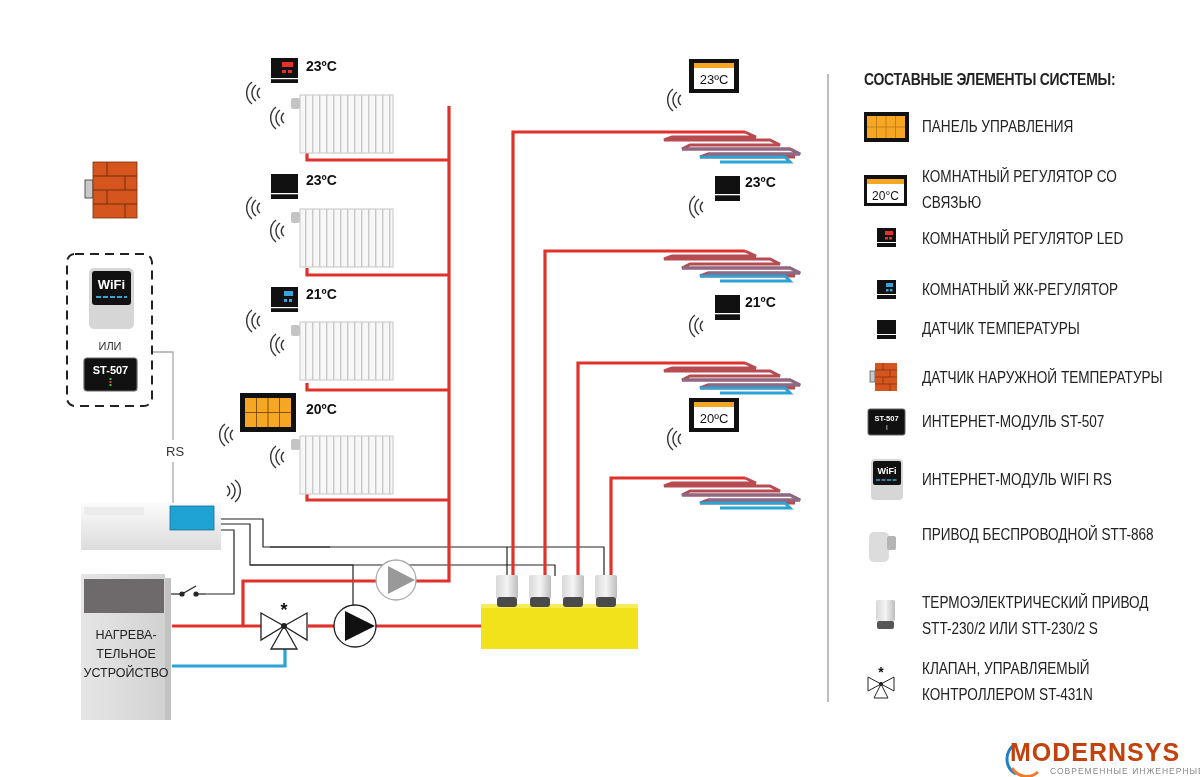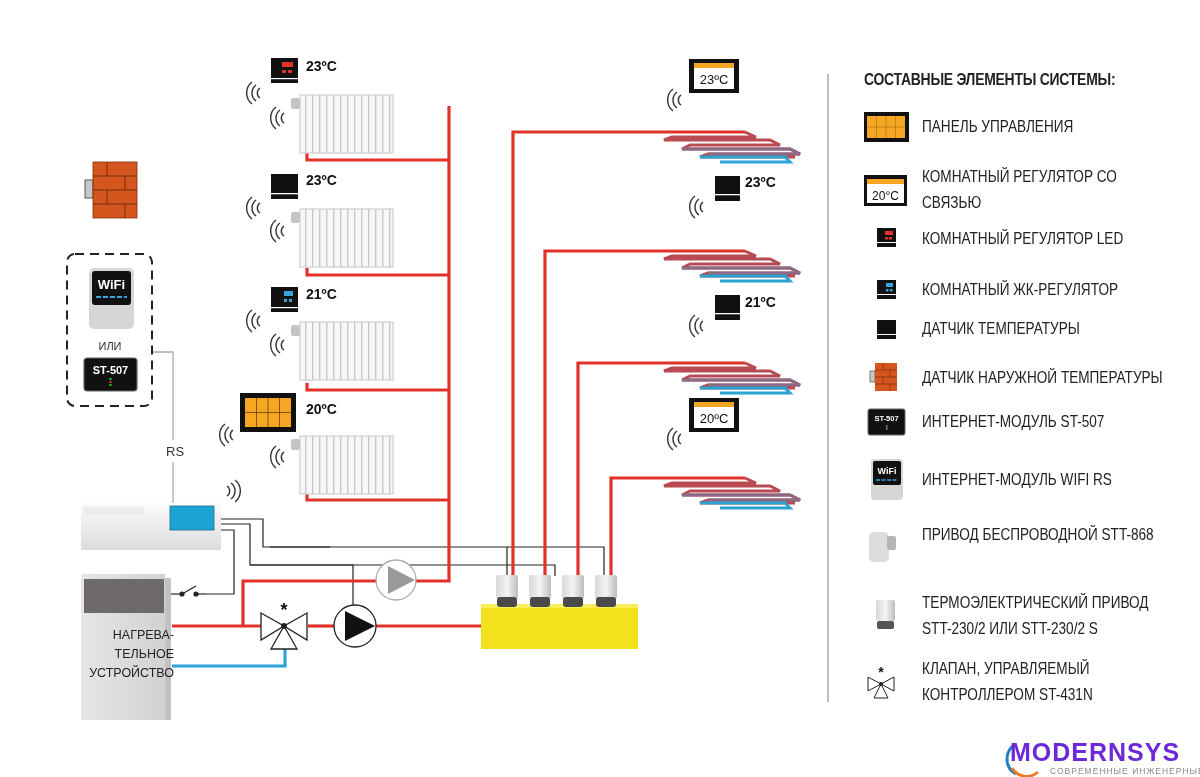--- a/index.html
+++ b/index.html
@@ -2,23 +2,23 @@
 <html><head>
 <meta charset="utf-8">
 <style>
   html,body{margin:0;padding:0;background:#ffffff;}
   body{width:1200px;height:777px;position:relative;overflow:hidden;font-family:"Liberation Sans","DejaVu Sans",sans-serif;}
   #diagram{position:absolute;left:0;top:0;width:1200px;height:777px;}
   .legend-title{position:absolute;left:864px;top:70px;font-family:"Liberation Sans",sans-serif;font-weight:bold;font-size:17px;letter-spacing:-0.3px;color:#222;transform:scaleX(0.82);transform-origin:left top;white-space:nowrap;}
   .legend-label{position:absolute;left:922px;font-family:"Liberation Sans",sans-serif;font-size:17px;color:#222;transform:scaleX(0.8);transform-origin:left top;white-space:nowrap;line-height:26px;}
   .legend-divider{position:absolute;left:827px;top:74px;width:2px;height:628px;background:#bdbdbd;}
   .temp{position:absolute;font-family:"Liberation Sans",sans-serif;font-weight:bold;font-size:14px;color:#111;}
-  .heater-label{position:absolute;left:78px;top:626px;width:96px;text-align:right;font-size:12.5px;color:#222;line-height:19px;white-space:pre-line;}
+  .heater-label{position:absolute;left:78px;top:626px;width:96px;text-align:center;font-size:12.5px;color:#222;line-height:19px;white-space:pre-line;}
   .logo{position:absolute;left:1000px;top:738px;}
-  .logo-main{font-family:"Liberation Sans",sans-serif;font-weight:bold;font-size:25px;color:#6d28d9;letter-spacing:1px;position:absolute;left:10px;top:0px;white-space:nowrap;text-align:right;}
+  .logo-main{font-family:"Liberation Sans",sans-serif;font-weight:bold;font-size:25px;color:#c2410c;letter-spacing:1px;position:absolute;left:10px;top:0px;white-space:nowrap;text-align:right;}
   .logo-sub{font-family:"Liberation Sans",sans-serif;font-size:8.5px;color:#888;position:absolute;left:50px;top:28px;white-space:nowrap;letter-spacing:1px;}
 </style>
 </head>
 <body>
 
 <svg id="diagram" width="1200" height="777" viewBox="0 0 1200 777">
   <defs>
     <pattern id="radfins" width="7" height="10" patternUnits="userSpaceOnUse">
       <rect width="7" height="10" fill="#f7f7f7"></rect>
       <rect x="5" width="1.4" height="10" fill="#c8c8c8"></rect>

